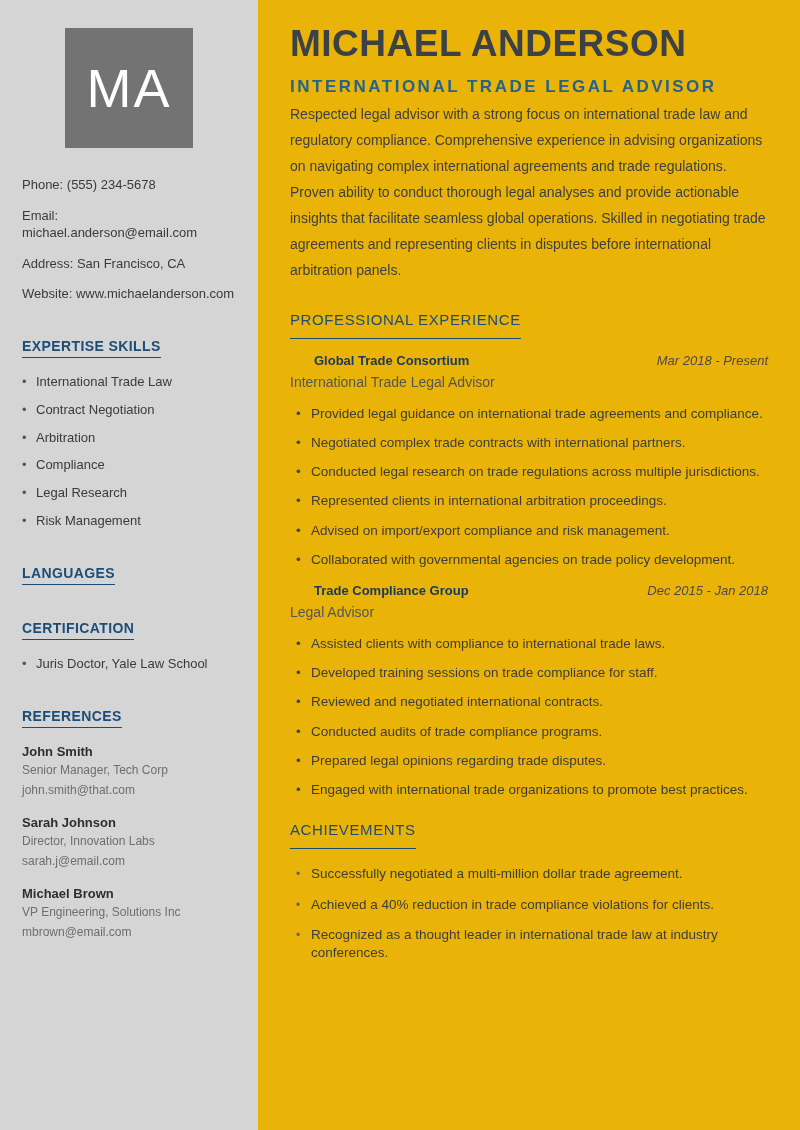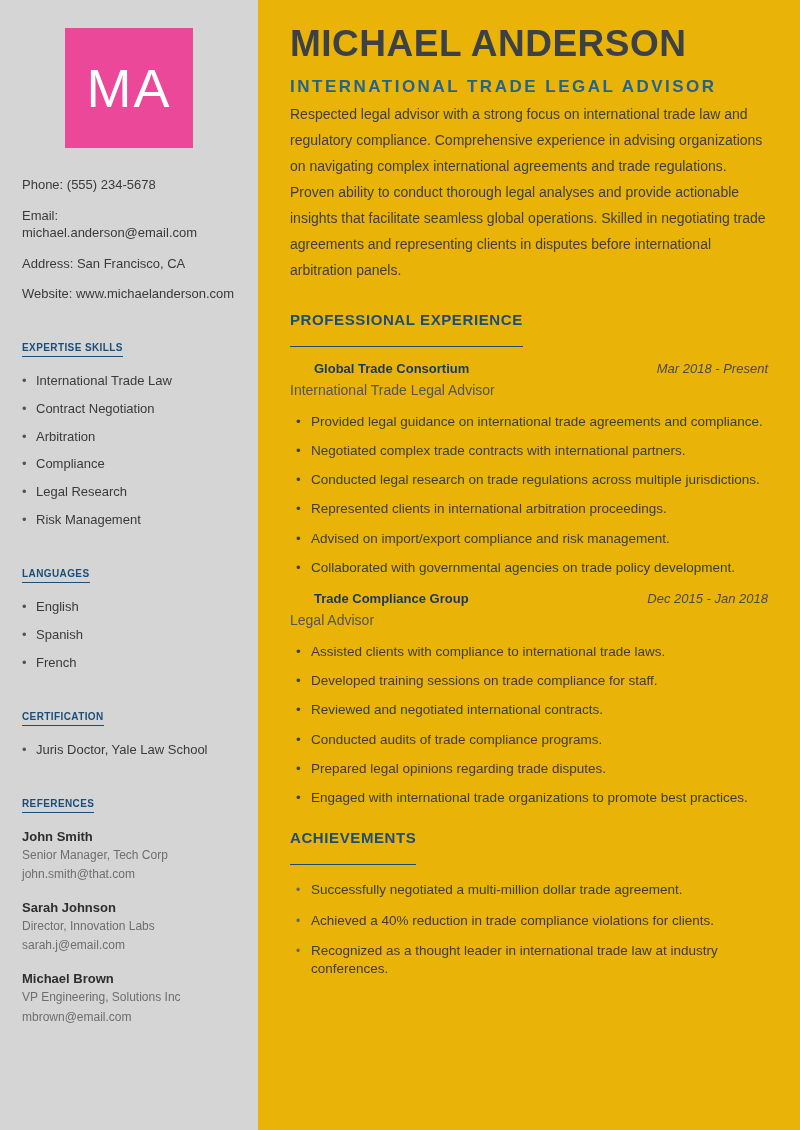--- a/index.html
+++ b/index.html
@@ -14,34 +14,34 @@
 
   
   .sidebar {
     width: 258px; height: 100%;
     background: #d5d5d6;
     padding: 28px 22px 20px 22px;
     flex-shrink: 0;
   }
   .monogram {
     width: 128px; height: 120px;
-    background: #ec4899;
+    background: #737373;
     margin: 0 auto;
     display: flex; align-items: center; justify-content: center;
   }
   .monogram span {
     color: #ffffff; font-size: 54px; letter-spacing: 2px; font-weight: 400;
   }
   .contact { margin-top: 28px; }
   .contact-line { font-size: 13px; color: #3a3a3a; margin-bottom: 13px; line-height: 1.35; }
 
   .side-heading { margin: 34px 0 16px 0; }
   .side-heading .u {
     display: inline-block;
-    font-size: 10px; font-weight: bold; letter-spacing: 0.4px;
+    font-size: 14px; font-weight: bold; letter-spacing: 0.4px;
     color: #1c4d77;
     border-bottom: 1.5px solid #1c4d77;
     padding-bottom: 3px;
   }
   ul.side-list { list-style: none; margin: 0; padding: 0; }
   ul.side-list li {
     font-size: 13px; color: #3a3a3a;
     padding-left: 14px; position: relative;
     margin-bottom: 11px; line-height: 1.3;
   }
@@ -68,24 +68,24 @@
   }
   .summary {
     margin-top: 4px;
     font-size: 14px; line-height: 26px; color: #3f3f3f;
     text-align: left;
   }
 
   .main-heading { margin: 28px 0 14px 0; }
   .main-heading .u {
     display: inline-block;
-    font-size: 15px; font-weight: bold; letter-spacing: 0.6px;
+    font-size: 15px; font-weight: normal; letter-spacing: 0.6px;
     color: #1c4d77;
     border-bottom: 1.5px solid #1c4d77;
-    padding-bottom: 18px;
+    padding-bottom: 10px;
   }
 
   .job { margin-bottom: 10px; }
   .job-header { display: flex; justify-content: space-between; align-items: baseline; margin-top: 14px; }
   .job-company { font-size: 13px; font-weight: bold; color: #16395f; margin-left: 24px; }
   .job-dates { font-size: 13px; font-style: italic; color: #4a4a4a; }
   .job-role { font-size: 14px; color: #555555; margin-top: 6px; }
 
   ul.bullets { list-style: none; margin: 15px 0 0 6px; padding: 0; }
   ul.bullets li {
@@ -139,28 +139,20 @@
         <li>Compliance</li>
 
         <li>Legal Research</li>
 
         <li>Risk Management</li>
       </ul>
 
     <div class="side-heading">
       <span class="u">LANGUAGES</span>
     </div>
-    <ul class="side-list">
-
-        <li>English</li>
-
-        <li>Spanish</li>
-
-        <li>French</li>
-      </ul>
 
     <div class="side-heading">
       <span class="u">CERTIFICATION</span>
     </div>
     <ul class="side-list">
 
         <li>Juris Doctor, Yale Law School</li>
       </ul>
 
     <div class="side-heading">

